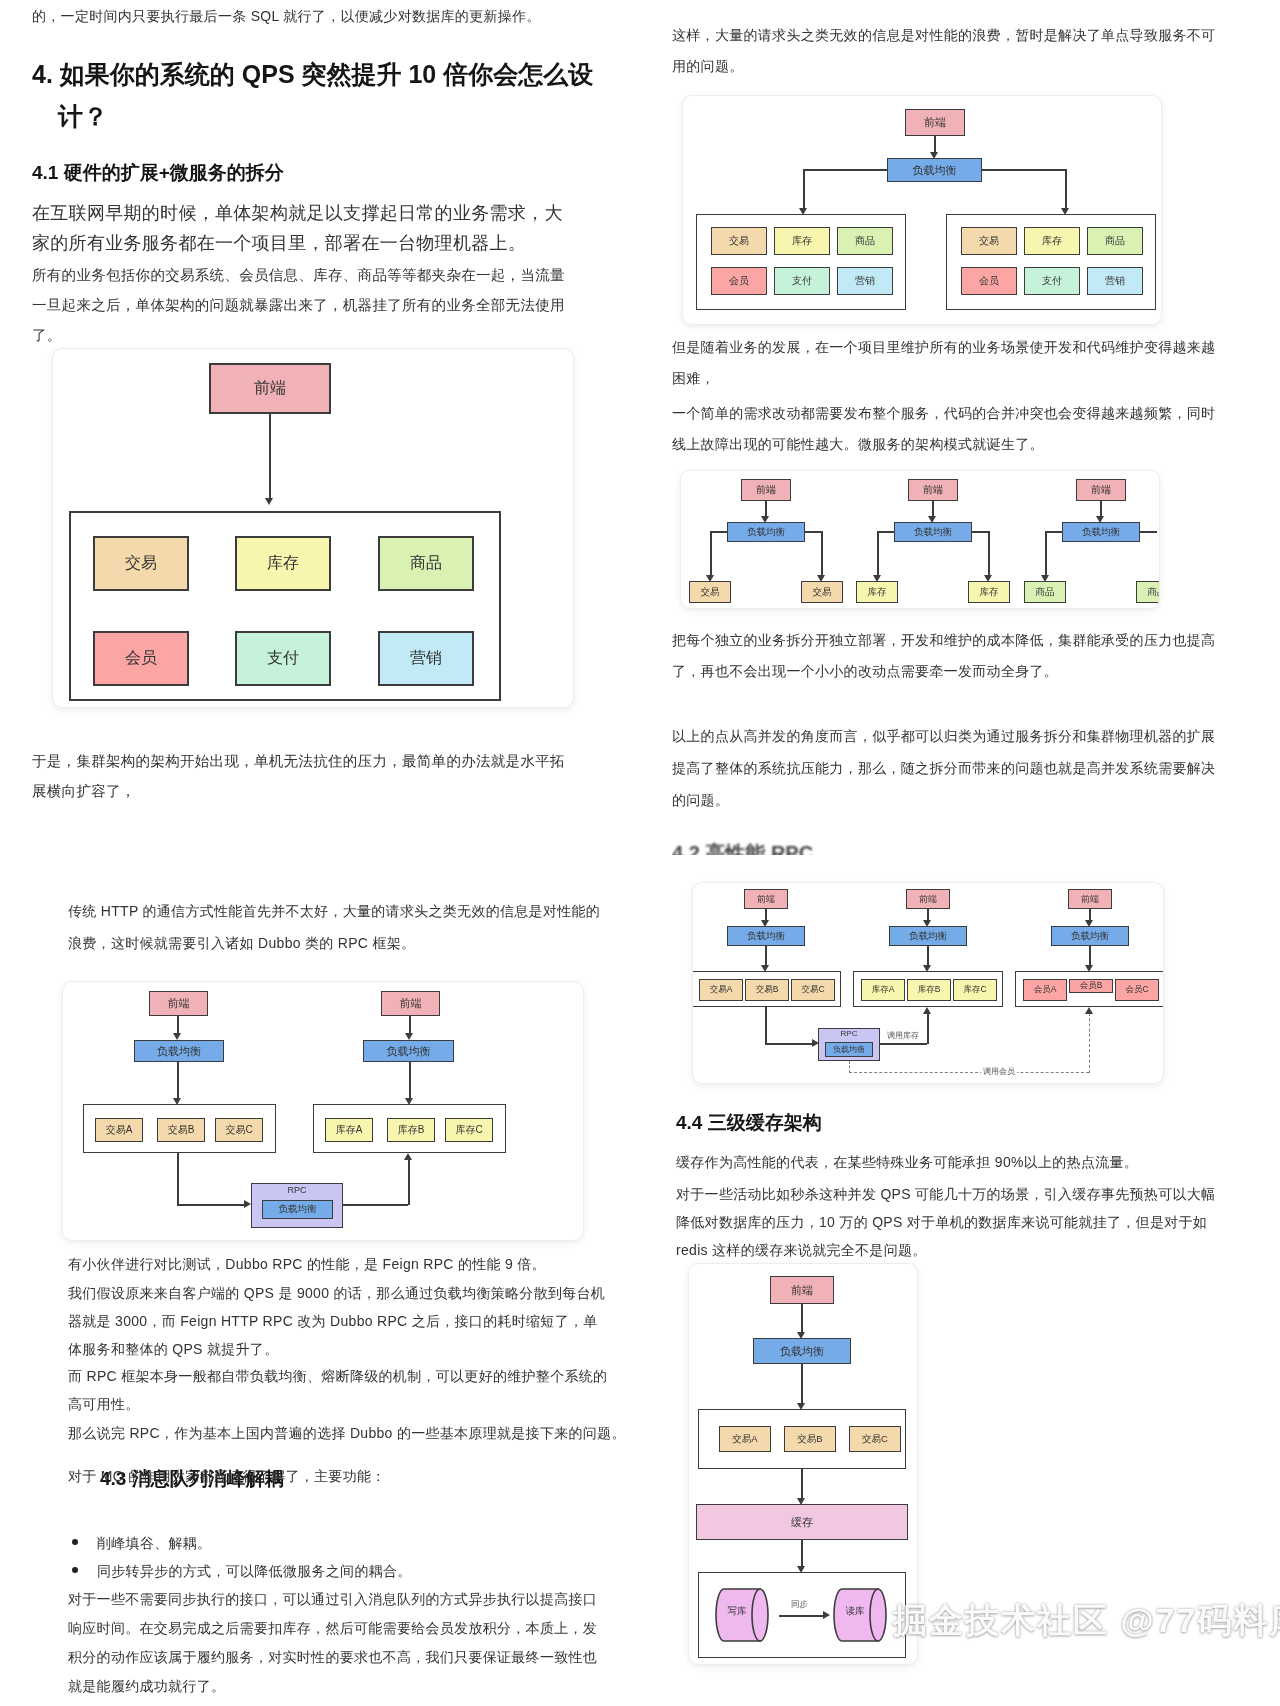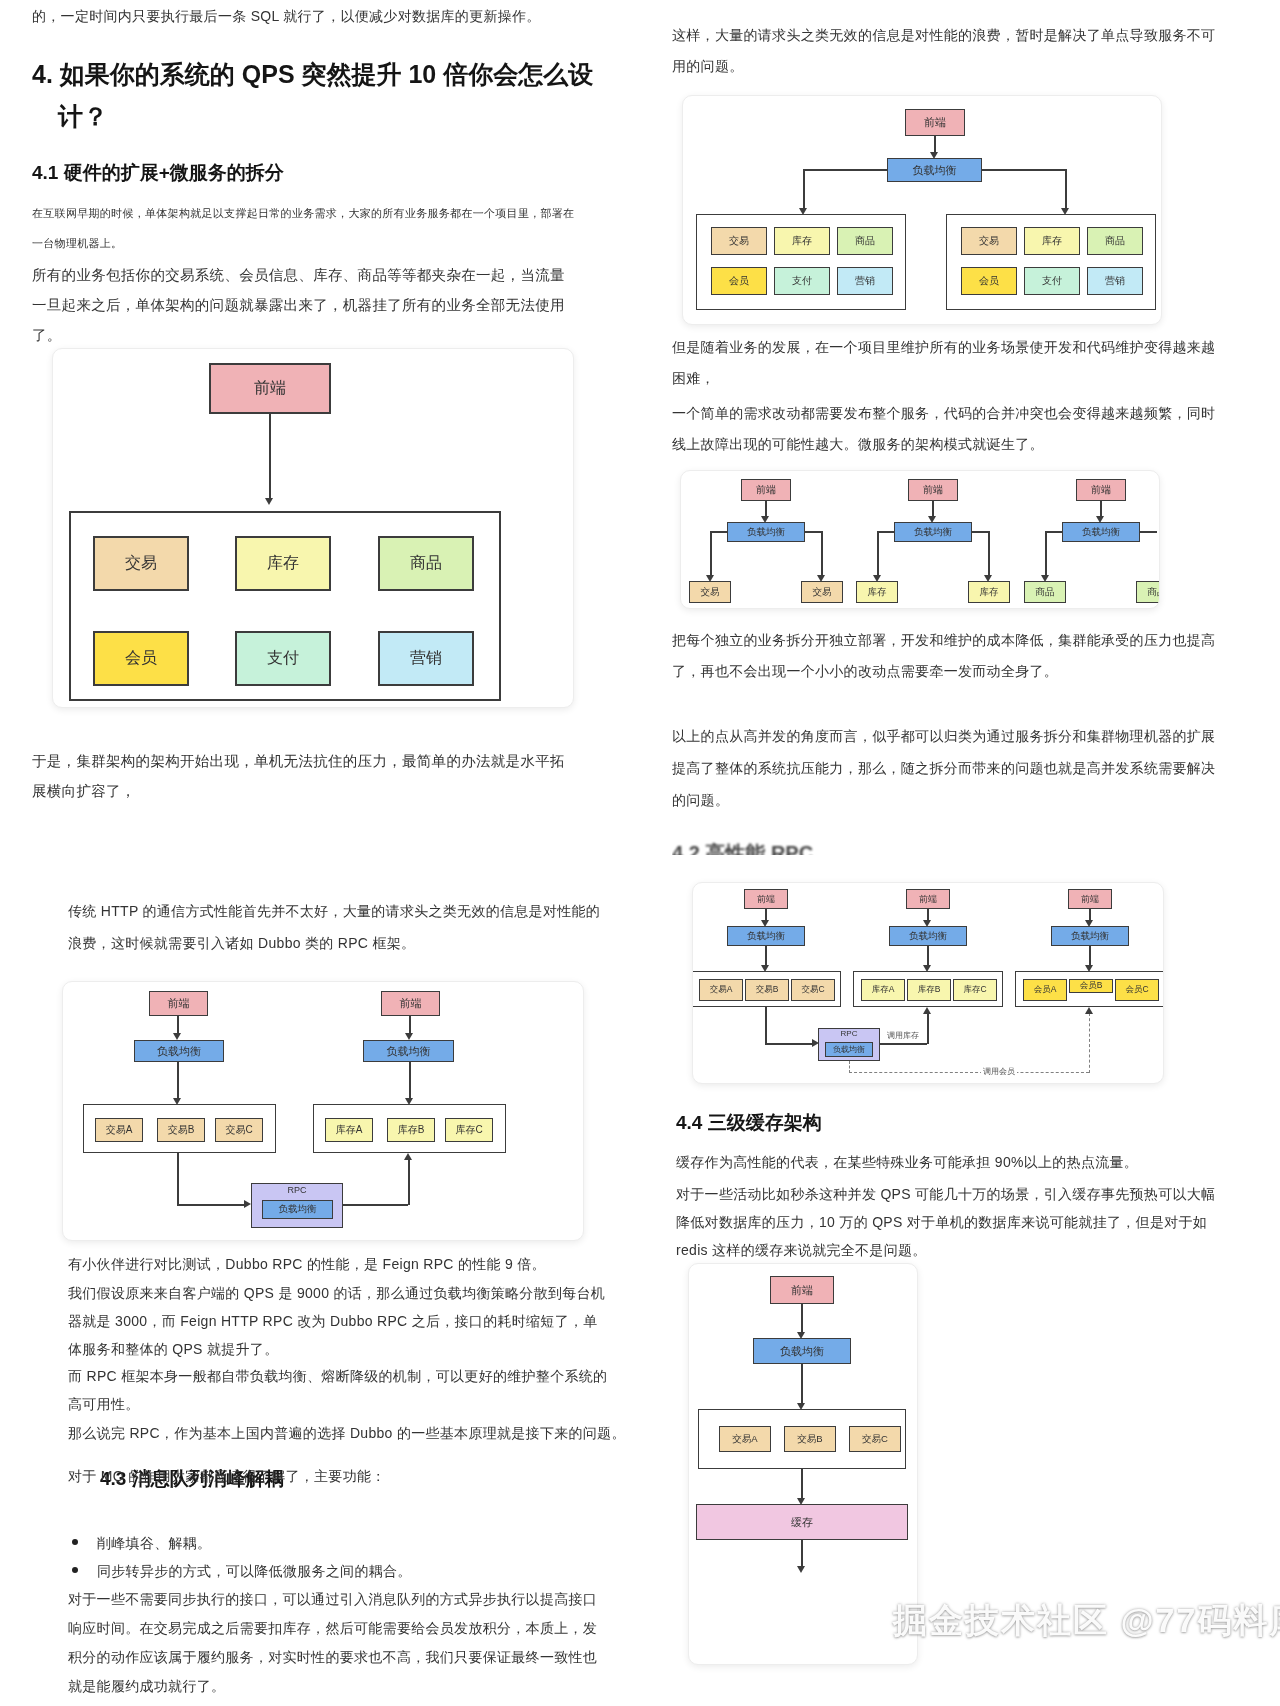--- a/index.html
+++ b/index.html
@@ -15,21 +15,21 @@
   .card{position:absolute;background:#fff;border:1px solid #ededed;border-radius:10px;
         box-shadow:0 2px 7px rgba(0,0,0,.08);overflow:hidden;}
   .n{position:absolute;box-sizing:border-box;border:1.6px solid #3c3c3c;
      display:flex;align-items:center;justify-content:center;color:#333;background:#fff;}
   .ctr{position:absolute;box-sizing:border-box;border:1.6px solid #3c3c3c;background:#fff;}
   .c-pink{background:#f0b2b6;}
   .c-blue{background:#74abe8;}
   .c-tan{background:#f3d9ab;}
   .c-yel{background:#f8f6ae;}
   .c-lgr{background:#d9f2b4;}
-  .c-grn{background:#fde047;}
+  .c-grn{background:#fca5a5;}
   .c-mint{background:#c6f2da;}
   .c-cyan{background:#c2eaf6;}
   .c-pur{background:#c9c6f3;}
   .c-mag{background:#f1c7e1;}
   .ln{position:absolute;background:#3c3c3c;}
   .lnv{width:1.8px;} .lnh{height:1.8px;}
   .dashh{position:absolute;height:0;border-top:1.5px dashed #808080;}
   .dashv{position:absolute;width:0;border-left:1.5px dashed #808080;}
   .ah{position:absolute;width:0;height:0;}
   .ah.down{border-left:4.5px solid transparent;border-right:4.5px solid transparent;border-top:7px solid #3c3c3c;}
@@ -54,21 +54,21 @@
 <div class="p" style="left:32px;top:2px;width:548px;white-space:nowrap;">的，一定时间内只要执行最后一条 SQL 就行了，以便减少对数据库的更新操作。</div>
 
 <div class="h2" style="left:32px;top:53px;width:552px;padding-left:26px;text-indent:-26px;">
   <span>4.</span>
   <span> </span>
   <span>如果你的系统的 QPS 突然提升 10 倍你会怎么设计？</span>
 </div>
 
 <div class="h3" style="left:32px;top:160px;">4.1 硬件的扩展+微服务的拆分</div>
 
-<div class="p" style="left:32px;top:198px;width:545px;line-height:30px;font-size:11px;">在互联网早期的时候，单体架构就足以支撑起日常的业务需求，大家的所有业务服务都在一个项目里，部署在一台物理机器上。</div>
+<div class="p" style="left:32px;top:198px;width:545px;line-height:30px;font-size:18px;">在互联网早期的时候，单体架构就足以支撑起日常的业务需求，大家的所有业务服务都在一个项目里，部署在一台物理机器上。</div>
 <div class="p" style="left:32px;top:260px;width:545px;line-height:30px;font-size:14.5px;">所有的业务包括你的交易系统、会员信息、库存、商品等等都夹杂在一起，当流量一旦起来之后，单体架构的问题就暴露出来了，机器挂了所有的业务全部无法使用了。</div>
 
 <div class="card" style="left:52px;top:348px;width:520px;height:358px;">
   <div class="n c-pink" style="left:156px;top:14px;width:122px;height:51px;font-size:16px;border-width:2px;">
     <span>前端</span>
   </div>
   <div class="ln lnv" style="left:216px;top:65px;height:84px;"></div>
   <div class="ah down" style="left:212px;top:149px;"></div>
   <div class="ctr" style="left:16px;top:162px;width:432px;height:190px;border-width:2.2px;">
     <div class="n c-tan" style="left:22px;top:23px;width:96px;height:55px;font-size:16px;border-width:2px;">
@@ -425,15 +425,34 @@
         <span>交易C</span>
       </div>
   </div>
   <div class="ln lnv" style="left:112px;top:205px;height:29px;"></div>
   <div class="ah down" style="left:108px;top:234px;"></div>
   <div class="n c-mag" style="left:7px;top:240px;width:212px;height:36px;font-size:11px;">
       <span>缓存</span>
     </div>
   <div class="ln lnv" style="left:112px;top:276px;height:26px;"></div>
   <div class="ah down" style="left:108px;top:302px;"></div>
+  <div class="ctr" style="left:9px;top:308px;width:208px;height:86px;">
+    <div class="cylwrap" style="left:14px;top:10px;width:62px;height:64px;">
+      <svg width="62" height="64" viewBox="0 0 62 64">
+        <path d="M11 6 A8 26 0 0 0 11 58 L47 58 L47 6 Z" fill="#efb9ef" stroke="#3c3c3c" stroke-width="1.6"></path>
+        <ellipse cx="47" cy="32" rx="8" ry="26" fill="#efb9ef" stroke="#3c3c3c" stroke-width="1.6"></ellipse>
+      </svg>
+      <span class="cyl-label">写库</span>
+    </div>
+    <div class="ln lnh" style="left:80px;top:42px;width:44px;"></div>
+    <div class="ah right" style="left:124px;top:38px;"></div>
+    <div class="tiny" style="left:90px;top:26px;font-size:8.5px;">同步</div>
+    <div class="cylwrap" style="left:132px;top:10px;width:62px;height:64px;">
+      <svg width="62" height="64" viewBox="0 0 62 64">
+        <path d="M11 6 A8 26 0 0 0 11 58 L47 58 L47 6 Z" fill="#efb9ef" stroke="#3c3c3c" stroke-width="1.6"></path>
+        <ellipse cx="47" cy="32" rx="8" ry="26" fill="#efb9ef" stroke="#3c3c3c" stroke-width="1.6"></ellipse>
+      </svg>
+      <span class="cyl-label">读库</span>
+    </div>
+  </div>
 </div>
 
 <div class="watermark" style="left:893px;top:1598px;">掘金技术社区 @77码料库</div>
 
 </body></html>

